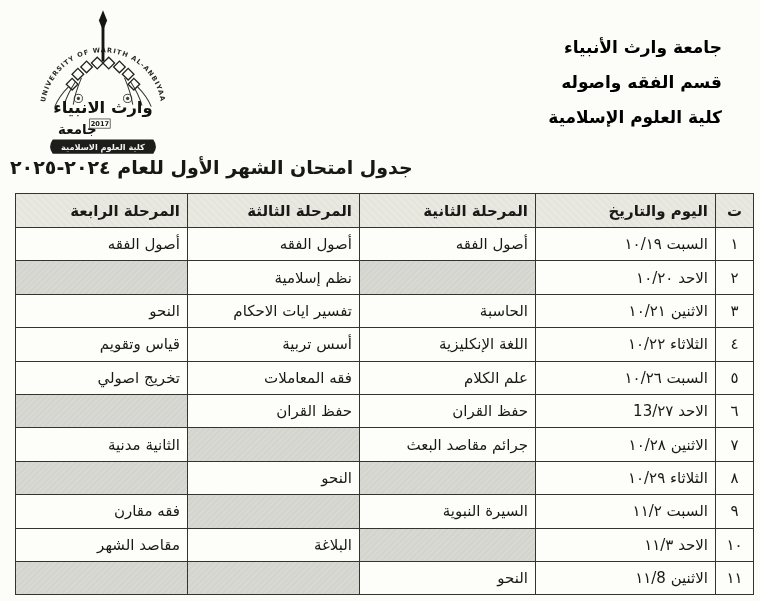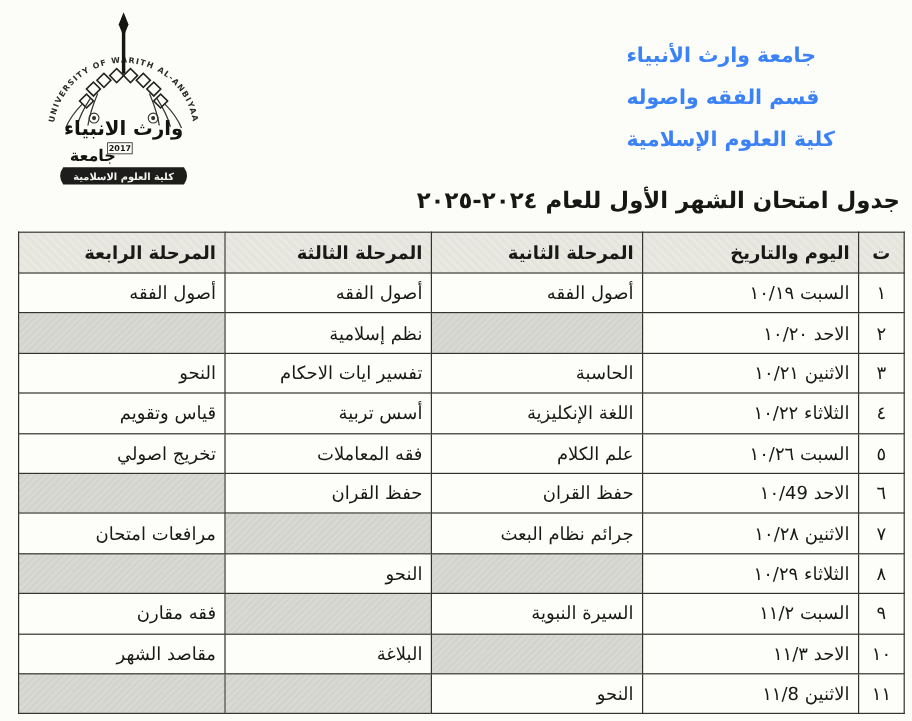--- a/index.html
+++ b/index.html
@@ -7,30 +7,30 @@
   body {
     background:#fcfcf9;
     font-family:"DejaVu Sans", sans-serif;
     color:#191917;
   }
   .page { position:relative; width:760px; height:601px; overflow:hidden; }
 
   
   .letterhead-text{
     position:absolute; top:30px; right:38px; width:200px;
-    text-align:left; direction:rtl;
+    text-align:right; direction:rtl;
     font-size:17px; font-weight:600; line-height:35px;
-    color:#3b82f6;
+    color:#000000;
   }
   .logo{ position:absolute; left:28px; top:4px; width:150px; height:156px; }
 
   
   .doc-title{
     position:absolute; top:156px; left:10px; width:740px;
-    text-align:right; direction:rtl;
+    text-align:left; direction:rtl;
     font-size:19px; font-weight:600; color:#171715;
   }
 
   
   table.sched{
     position:absolute; top:193px; left:15px; width:738px;
     border-collapse:collapse; table-layout:fixed;
     direction:rtl;
     font-size:15px;
   }
@@ -168,31 +168,31 @@
     </tr>
         <tr>
       <td class="c-no">٥</td>
       <td>السبت ١٠/٢٦</td>
       <td>علم الكلام</td>
       <td>فقه المعاملات</td>
       <td>تخريج اصولي</td>
     </tr>
         <tr>
       <td class="c-no">٦</td>
-      <td>الاحد ١٠/49</td>
+      <td>الاحد 13/٢٧</td>
       <td>حفظ القران</td>
       <td>حفظ القران</td>
       <td class="shaded"></td>
     </tr>
         <tr>
       <td class="c-no">٧</td>
       <td>الاثنين ١٠/٢٨</td>
-      <td>جرائم نظام البعث</td>
-      <td class="shaded"></td>
-      <td>مرافعات امتحان</td>
+      <td>جرائم مقاصد البعث</td>
+      <td class="shaded"></td>
+      <td>الثانية مدنية</td>
     </tr>
         <tr>
       <td class="c-no">٨</td>
       <td>الثلاثاء ١٠/٢٩</td>
       <td class="shaded"></td>
       <td>النحو</td>
       <td class="shaded"></td>
     </tr>
         <tr>
       <td class="c-no">٩</td>

